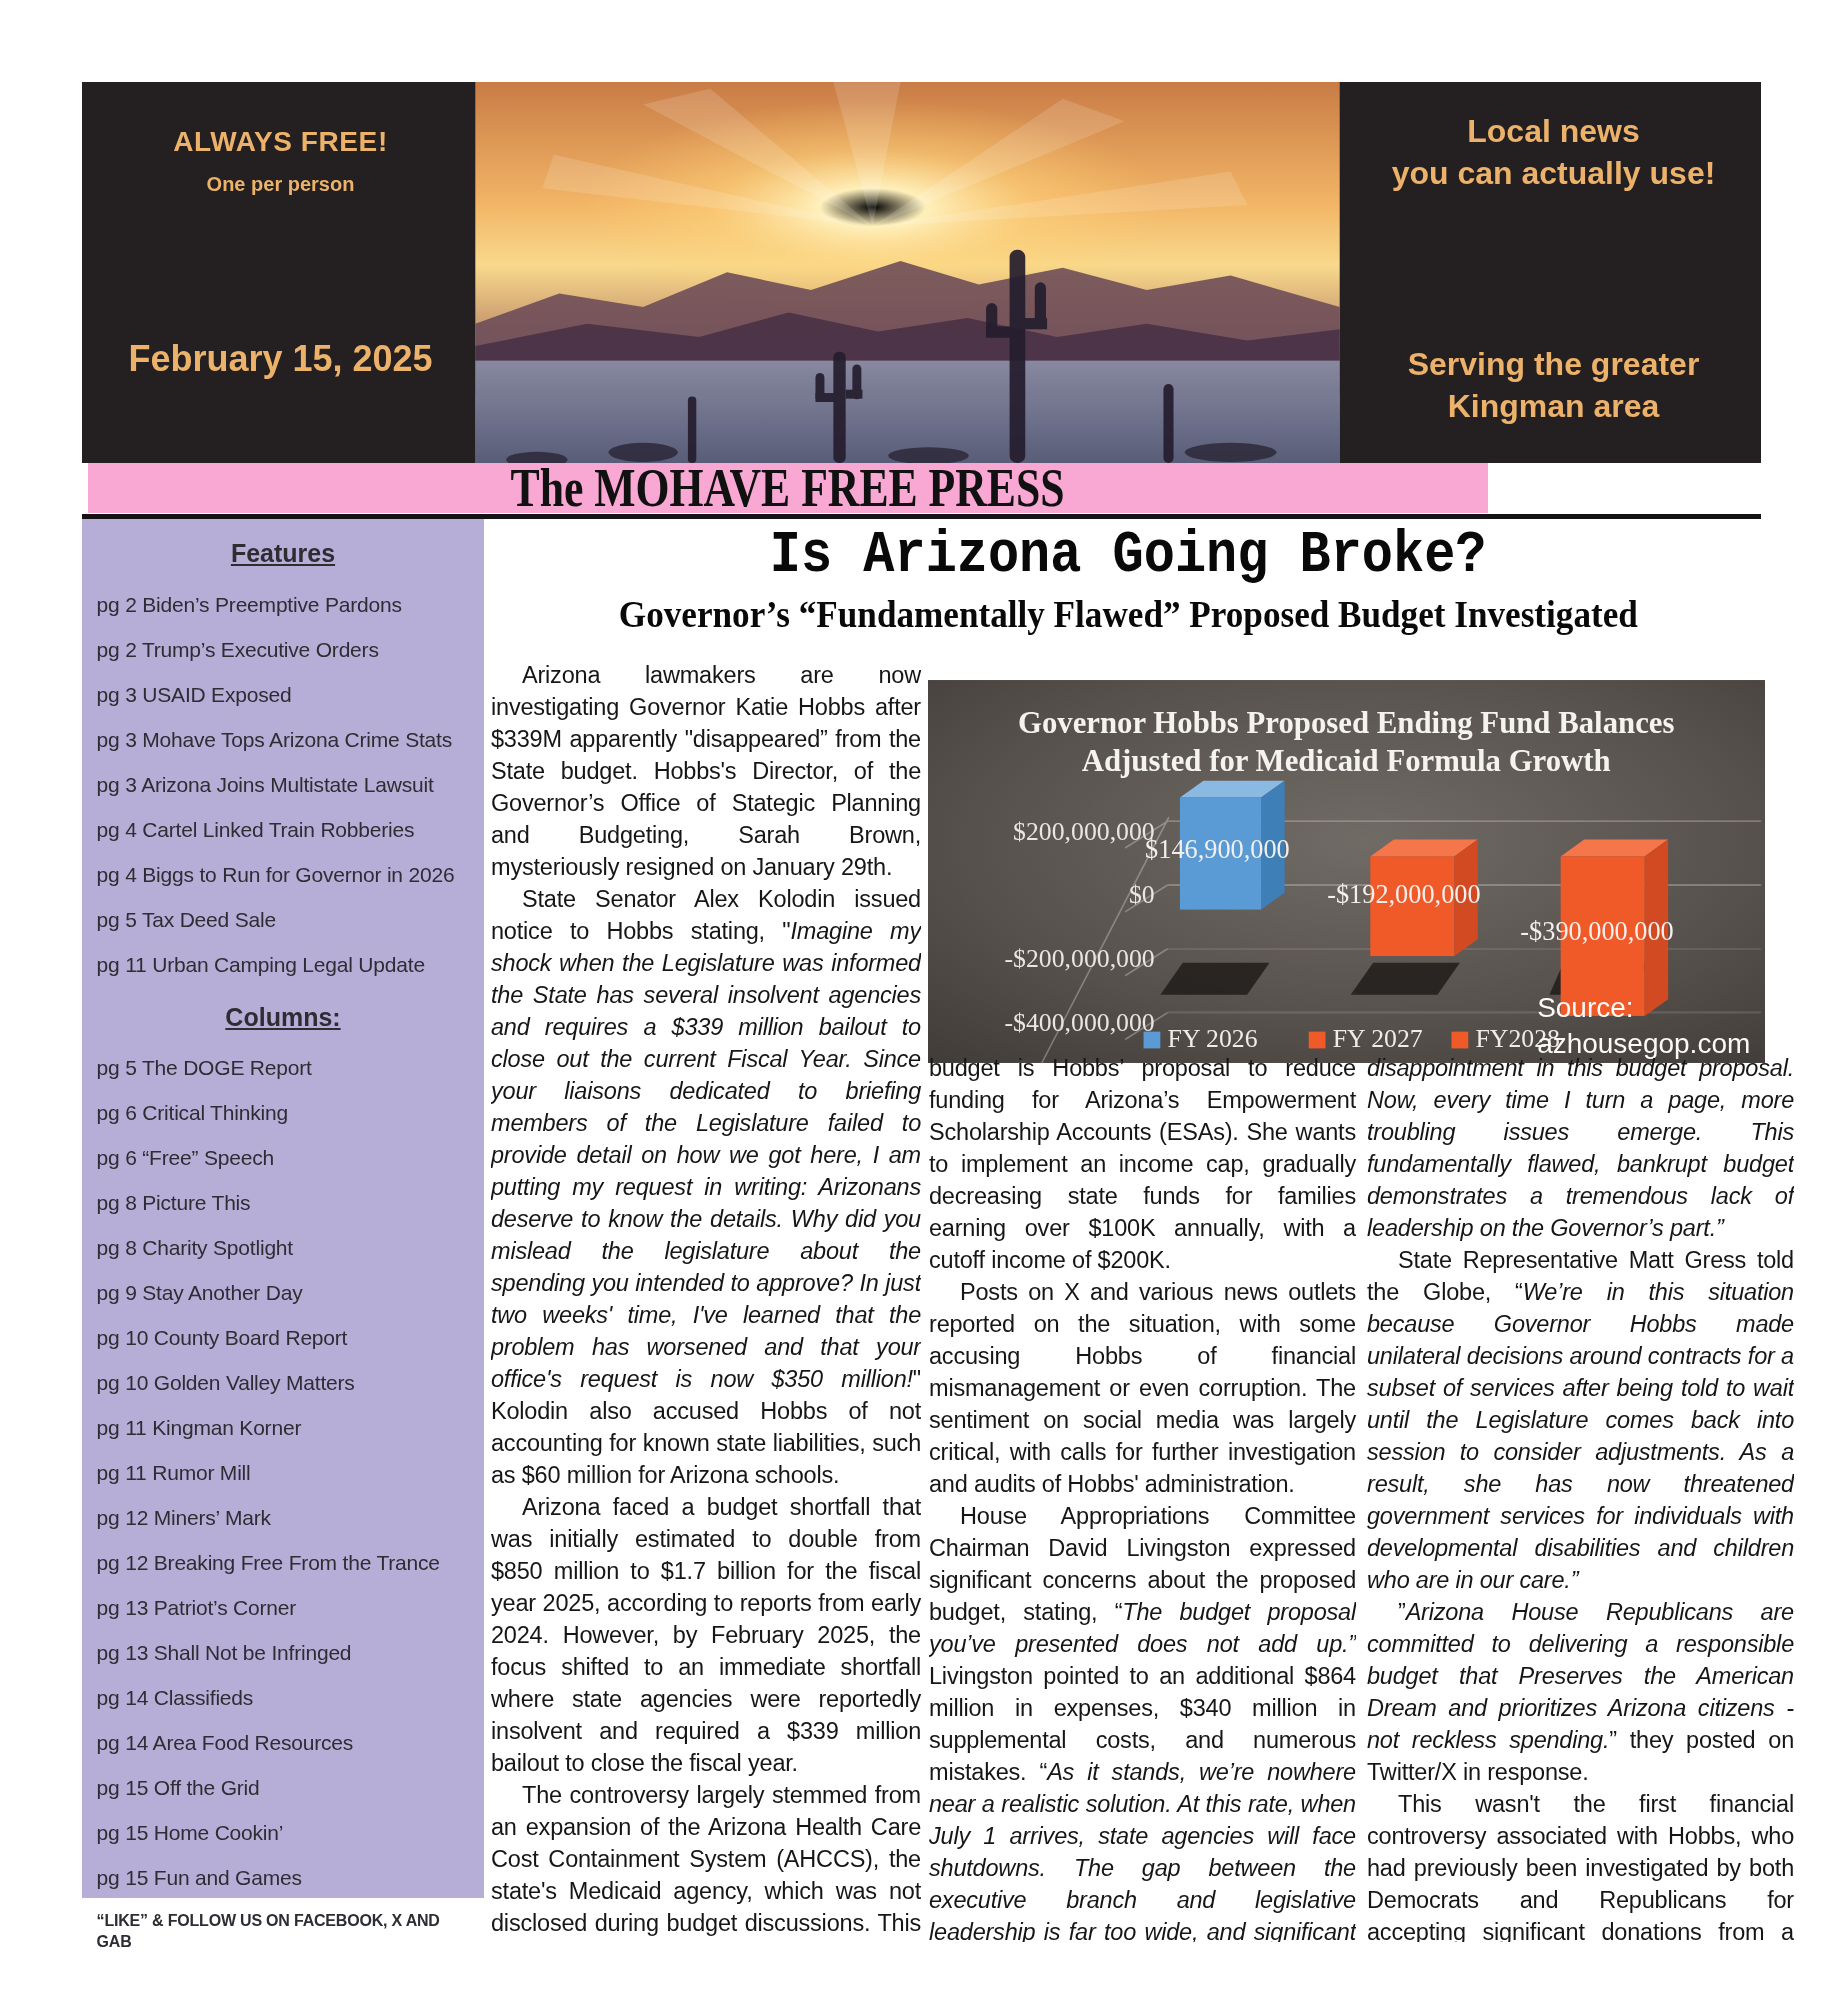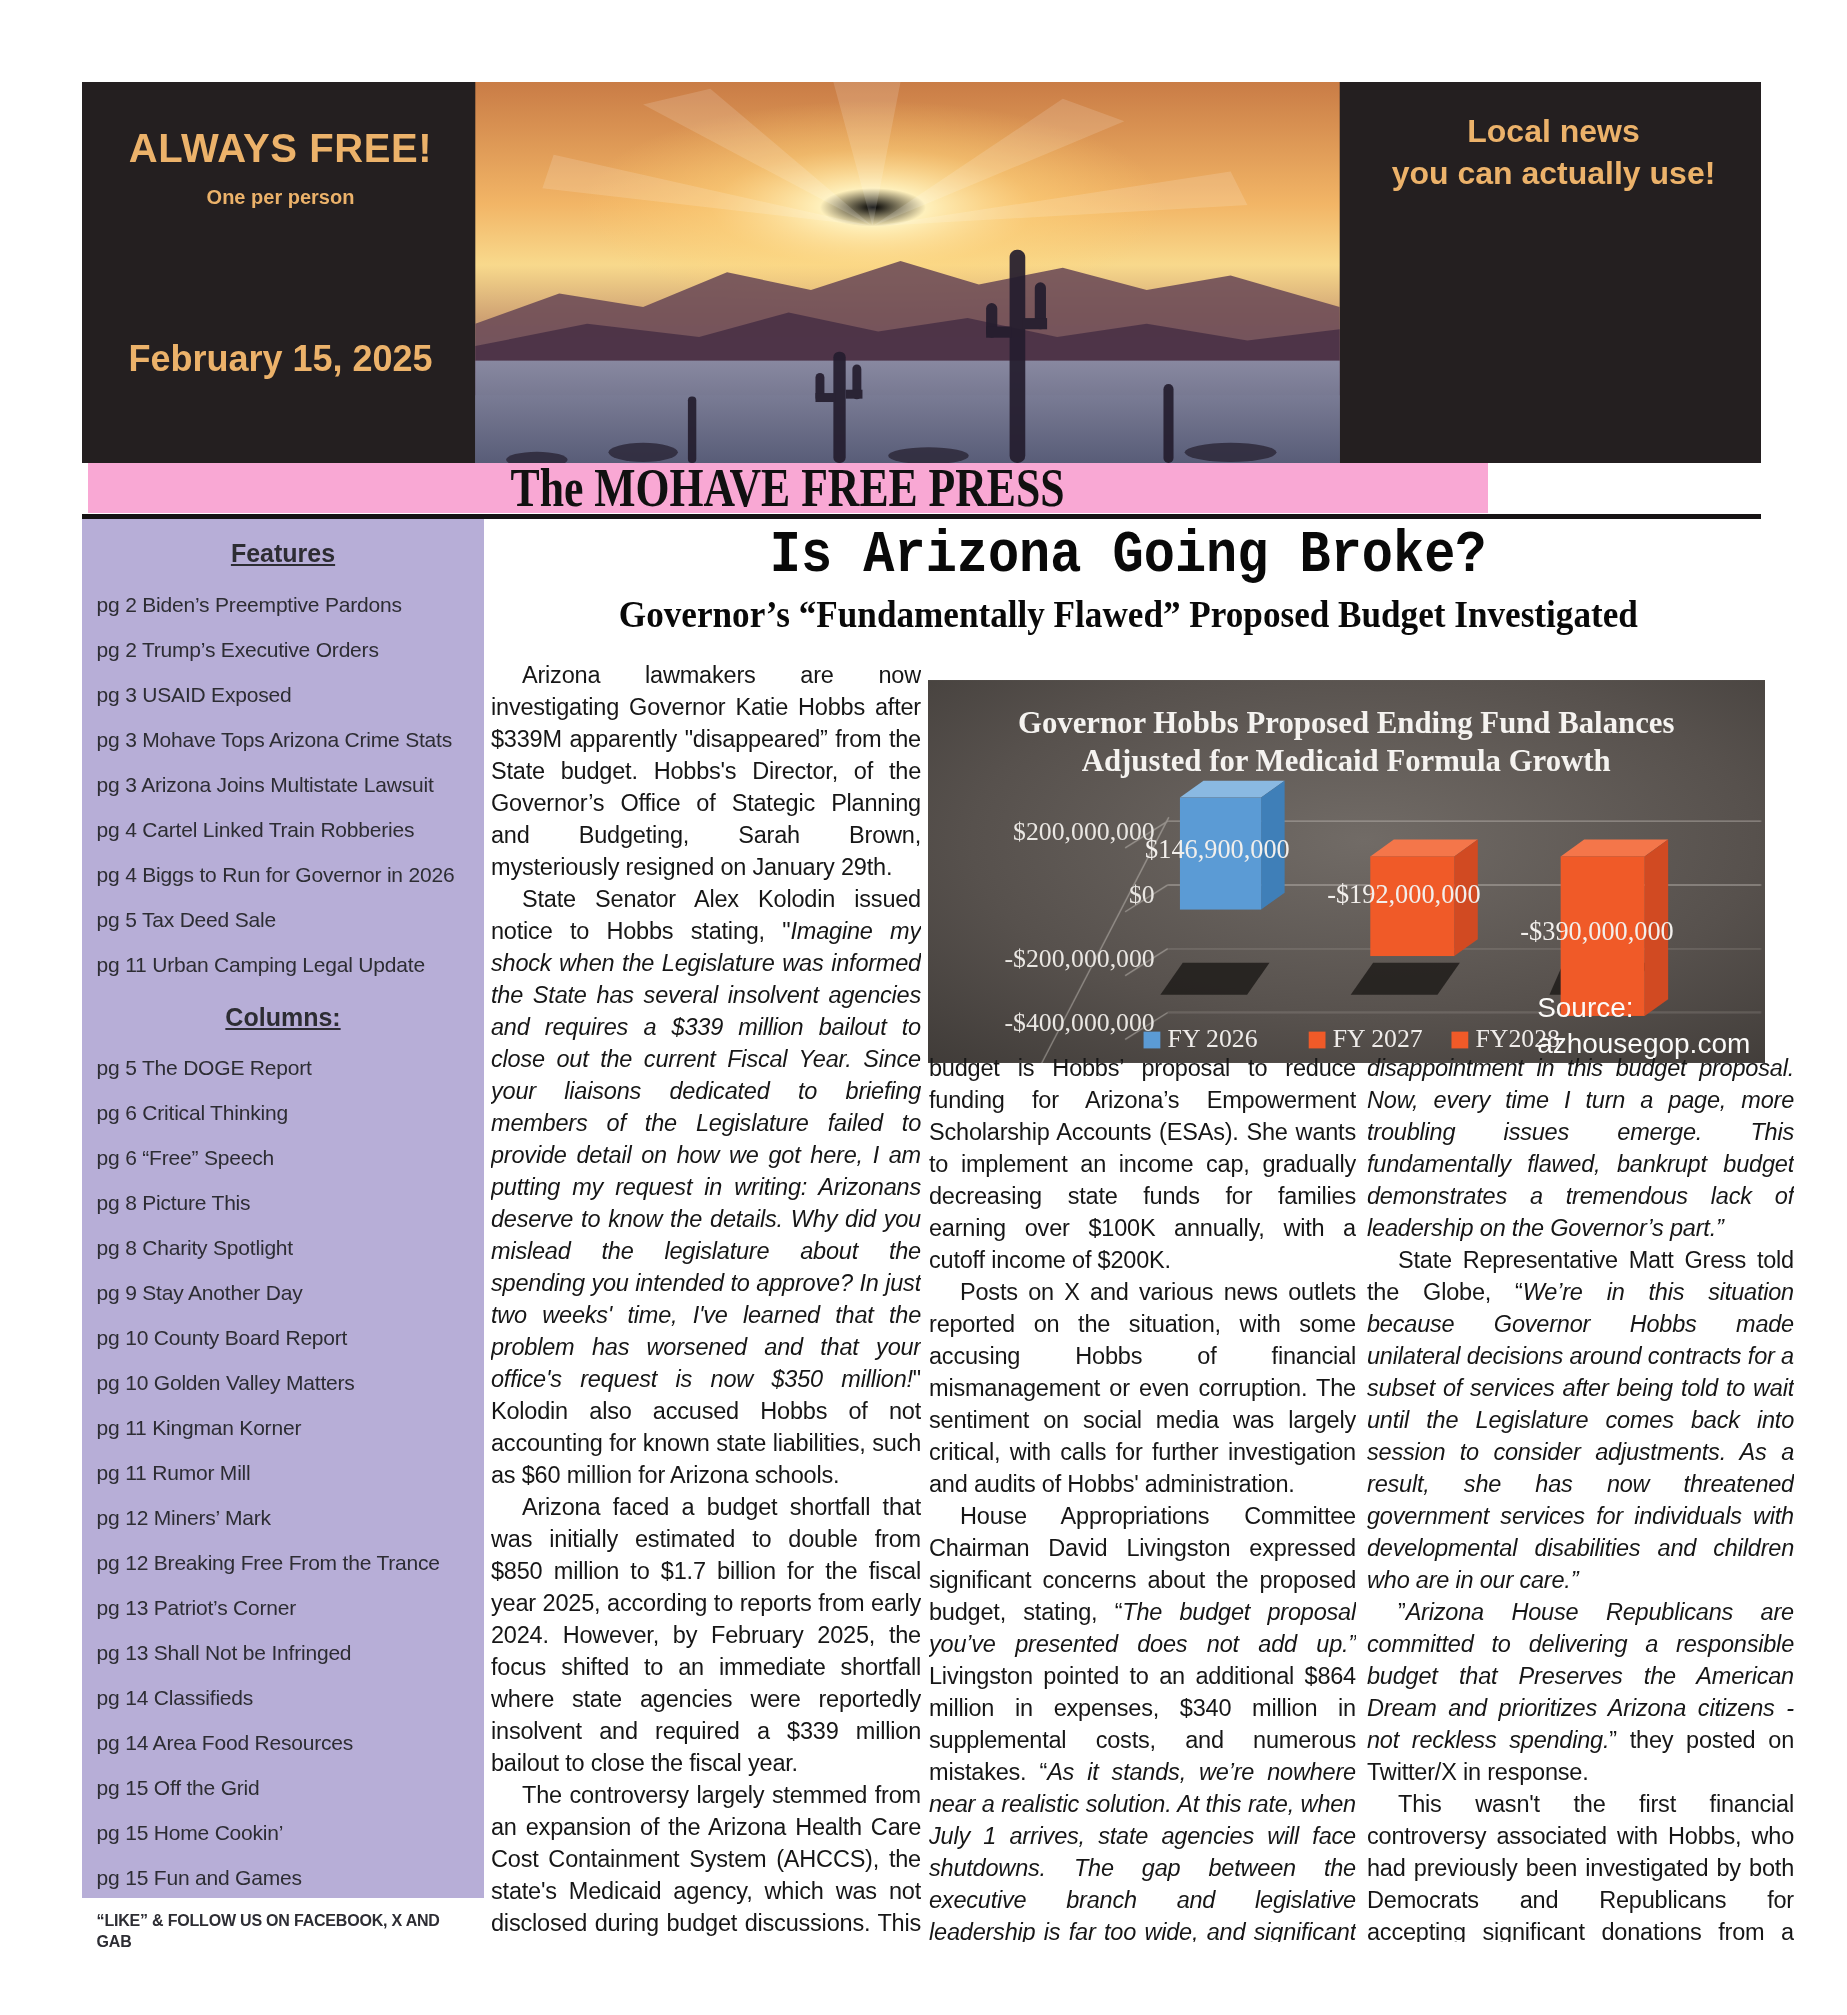--- a/index.html
+++ b/index.html
@@ -6,21 +6,21 @@
   body{
     width:1847px;height:2015px;position:relative;background:#ffffff;
     font-family:"Liberation Sans", sans-serif;color:#1a1a1a;overflow:hidden;
   }
   .abs{position:absolute;}
 
   
   .header-box{left:82px;top:82px;width:1679px;height:381px;background:#241f20;}
   .tan{color:#ecb26a;font-weight:bold;}
   .hdr-left{left:14px;top:44px;width:369px;text-align:center;}
-  .hdr-always{font-size:40px;letter-spacing:0.6px;}
+  .hdr-always{font-size:28px;letter-spacing:0.6px;}
   .hdr-one{font-size:20px;margin-top:14.6px;}
   .hdr-date{left:14px;top:256px;width:369px;text-align:center;font-size:36px;}
   .hdr-right{right:17px;top:29px;width:381px;text-align:center;font-size:32px;line-height:1.3;}
   .hdr-serving{right:17px;top:262px;width:381px;text-align:center;font-size:32px;line-height:1.3;}
   .photo-wrap{left:393px;top:0;width:865px;height:381px;overflow:hidden;}
 
   
   .banner{left:88px;top:463px;width:1400px;height:50px;background:#f9a8d4;text-align:center;}
   .banner-inner{display:inline-block;font-family:"Liberation Serif", serif;font-weight:bold;
     font-size:46px;line-height:49px;color:#111;transform:scale(0.95,1.18);transform-origin:center;}
@@ -119,20 +119,24 @@
         <ellipse cx="1350" cy="662" rx="82" ry="17"></ellipse>
         <ellipse cx="110" cy="675" rx="55" ry="14"></ellipse>
       </g>
     </svg>
   </div>
 
   <div class="abs hdr-right tan">
     <div>Local news</div>
     <div>you can actually use!</div>
   </div>
+  <div class="abs hdr-serving tan">
+    <div>Serving the greater</div>
+    <div>Kingman area</div>
+  </div>
 </div>
 
 <div class="abs banner">
   <span class="banner-inner">The MOHAVE FREE PRESS</span>
 </div>
 <div class="abs banner-rule"></div>
 
 <div class="abs sidebar">
   <div class="side-title">Features</div>
   <div id="features-list">

